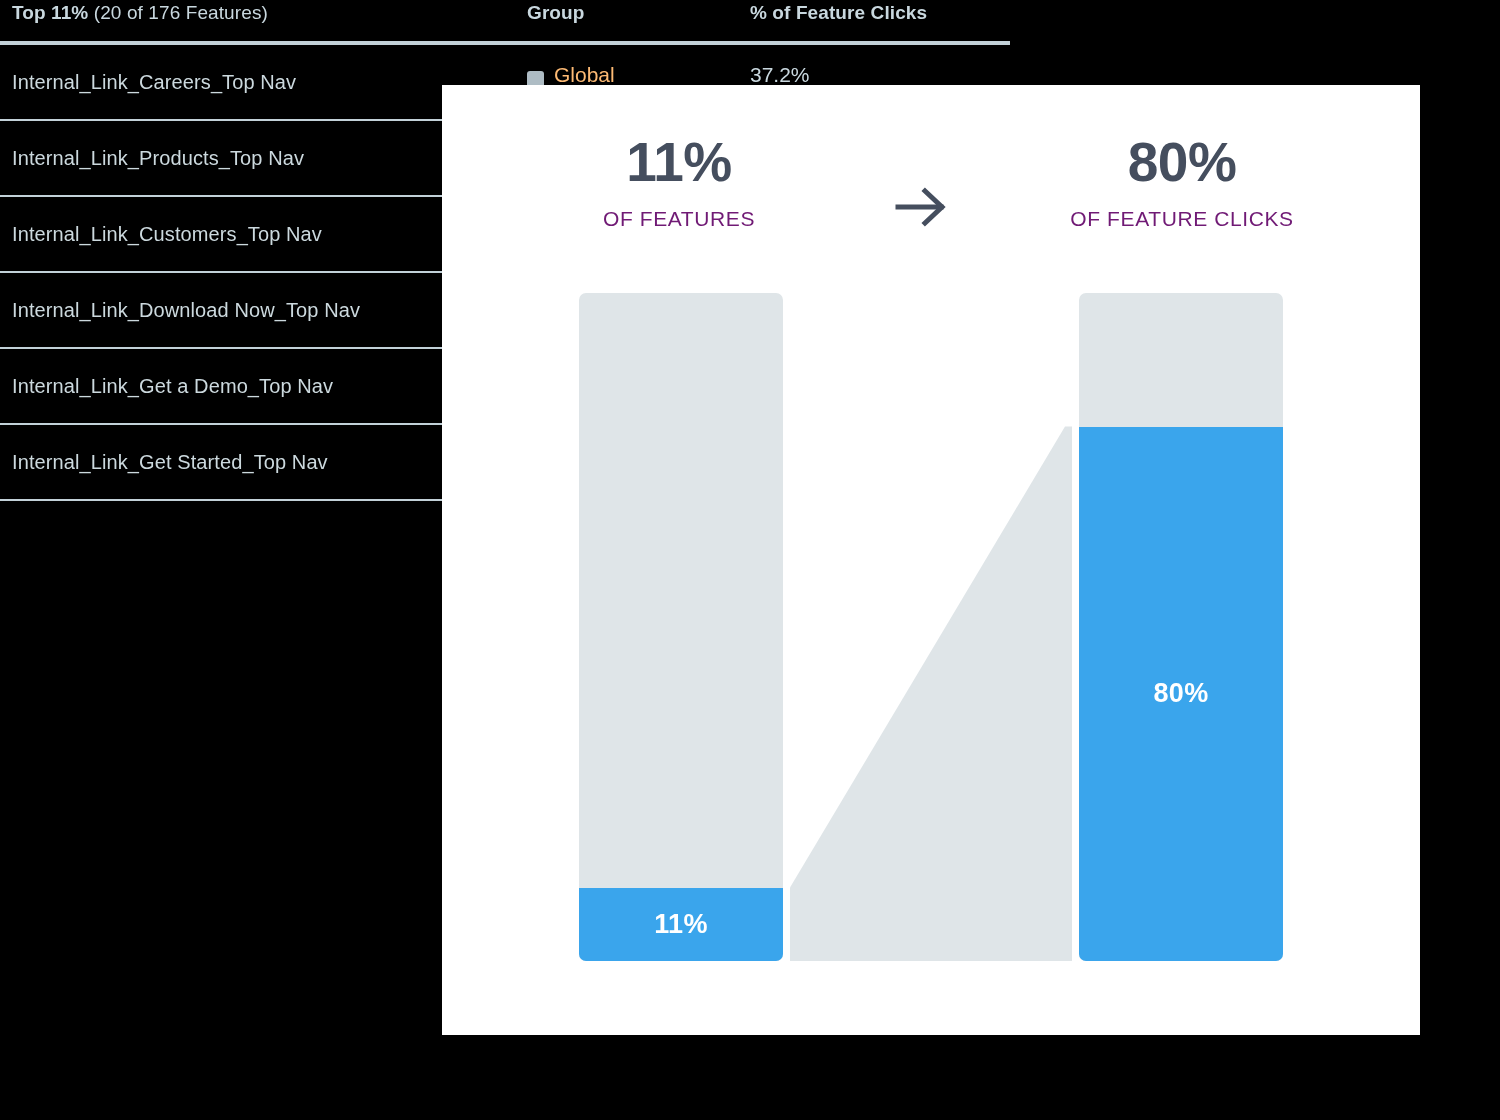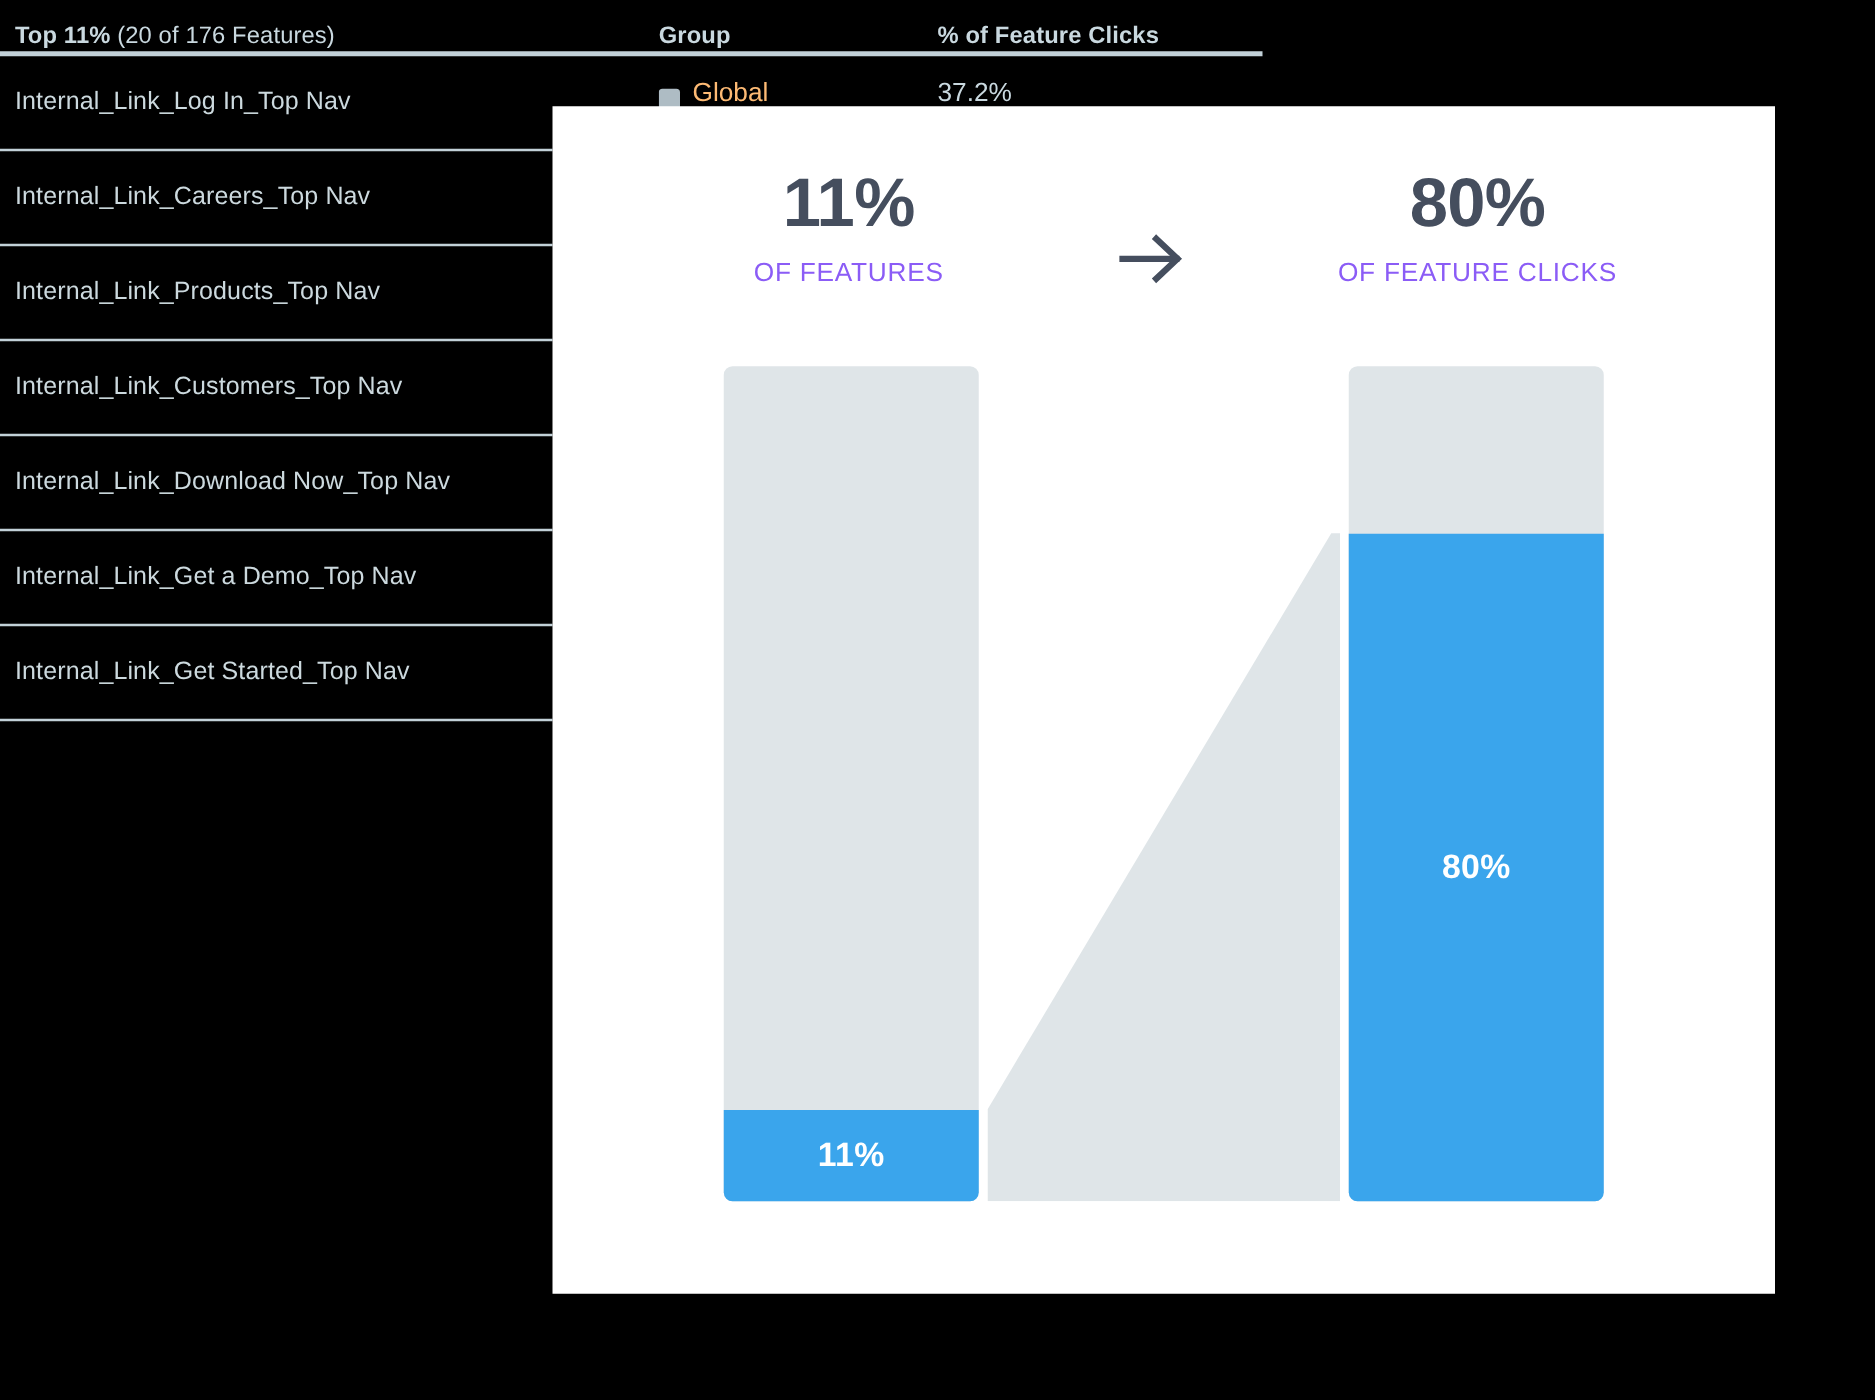--- a/index.html
+++ b/index.html
@@ -19,21 +19,21 @@
   
   #table-layer {
     position: absolute;
     inset: 0;
     background: #000000;
   }
 
   #table-header {
     position: absolute;
     left: 0;
-    top: 16px;
+    top: 0;
     width: 1010px;
     height: 44px;
   }
   .th {
     position: absolute;
     top: 2px;
     font-size: 19px;
     font-weight: 700;
     color: #c9d8df;
     letter-spacing: 0.1px;
@@ -137,21 +137,21 @@
     font-size: 55px;
     font-weight: 700;
     color: #454e5e;
     line-height: 1;
     letter-spacing: -0.5px;
   }
   .stat .cap {
     margin-top: 17px;
     font-size: 21px;
     font-weight: 400;
-    color: #8b5cf6;
+    color: #701a75;
     letter-spacing: 0.6px;
     white-space: nowrap;
   }
   #stat-left  { left: 97px;  width: 280px; }
   #stat-right { left: 600px; width: 280px; }
 
   #arrow-icon {
     position: absolute;
     left: 450px;
     top: 48px;
@@ -225,23 +225,20 @@
   <div id="table-header">
     <div class="th c1"><span>Top 11%</span><span class="th-normal"> (20 of 176 Features)</span></div>
     <div class="th c2">Group</div>
     <div class="th c3">% of Feature Clicks</div>
   </div>
 
   <div id="header-rule"></div>
 
   <div id="feature-rows">
     <div class="feature-row">
-      <span class="label">Internal_Link_Log In_Top Nav</span>
-    </div>
-    <div class="feature-row">
       <span class="label">Internal_Link_Careers_Top Nav</span>
     </div>
     <div class="feature-row">
       <span class="label">Internal_Link_Products_Top Nav</span>
     </div>
     <div class="feature-row">
       <span class="label">Internal_Link_Customers_Top Nav</span>
     </div>
     <div class="feature-row">
       <span class="label">Internal_Link_Download Now_Top Nav</span>

